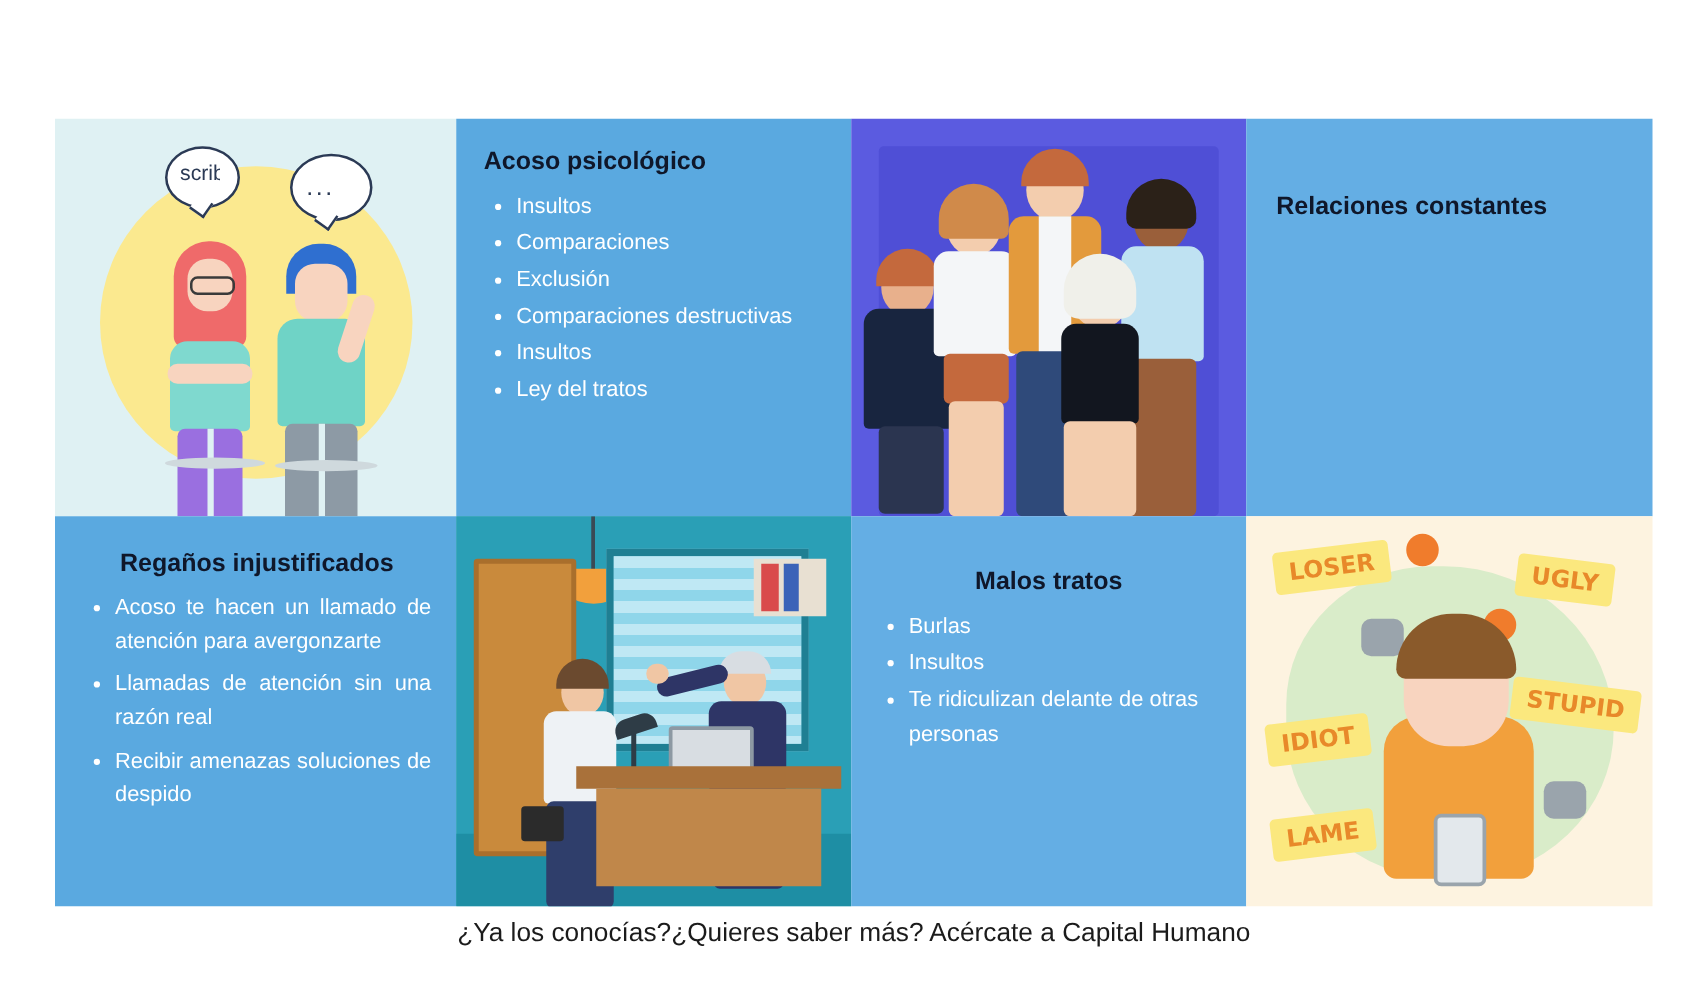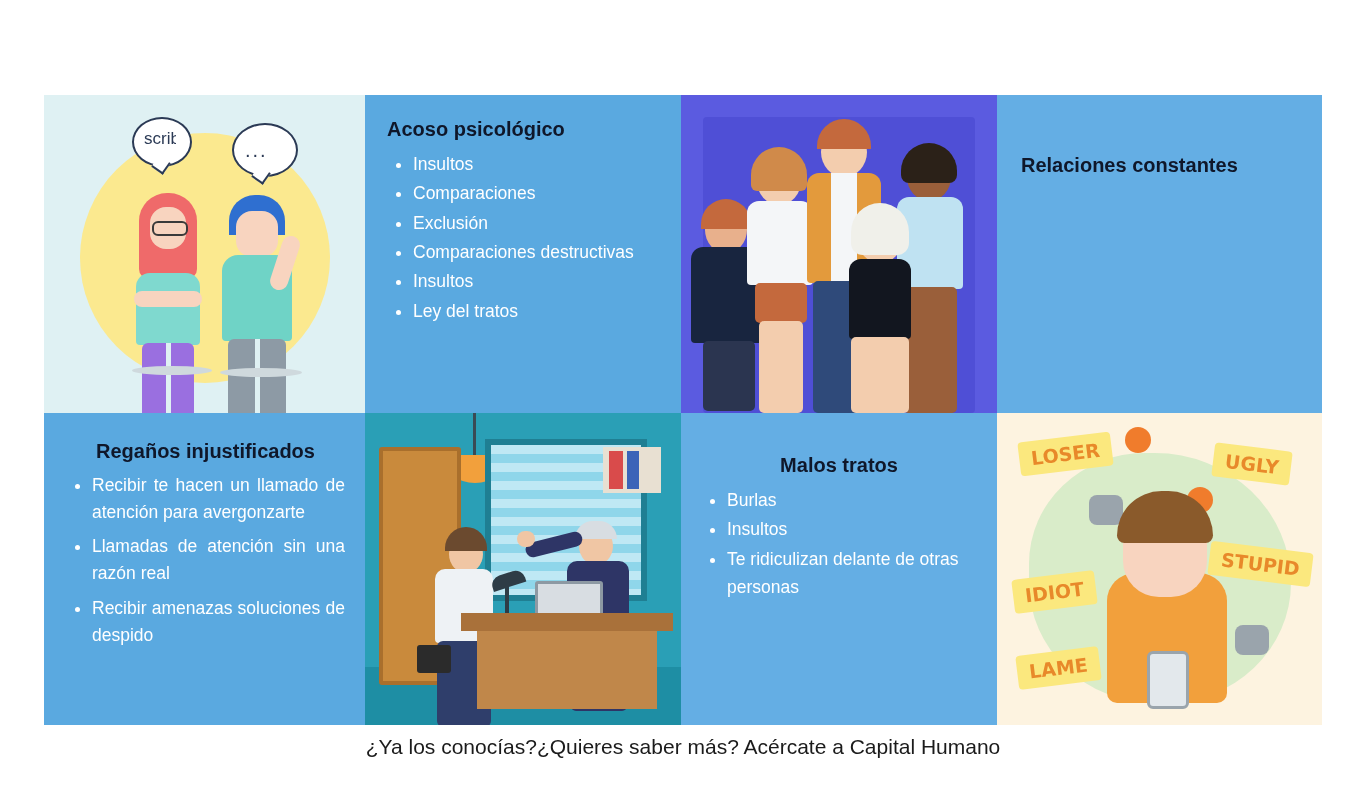--- a/index.html
+++ b/index.html
@@ -263,21 +263,21 @@
       <div class="leg" style="left:170px; top:242px; width:58px; height:76px; background:#f3cdae;"></div>
     </div>
 
     <div class="cell c-text-rel">
       <h2 class="card-title">Relaciones constantes</h2>
     </div>
 
     <div class="cell c-text-reg">
       <h2 class="card-title center">Regaños injustificados</h2>
       <ul class="card-list spaced">
-        <li class="justify-li">Recibir te hacen un llamado de atención para avergonzarte</li>
+        <li class="justify-li">Acoso te hacen un llamado de atención para avergonzarte</li>
         <li class="justify-li">Llamadas de atención sin una razón real</li>
         <li class="justify-li">Recibir amenazas soluciones de despido</li>
       </ul>
     </div>
 
     <div class="cell c-illus3">
       <div class="o-wall"></div>
       <div class="o-floor"></div>
       <div class="o-lamp-cord"></div>
       <div class="o-lamp"></div>

